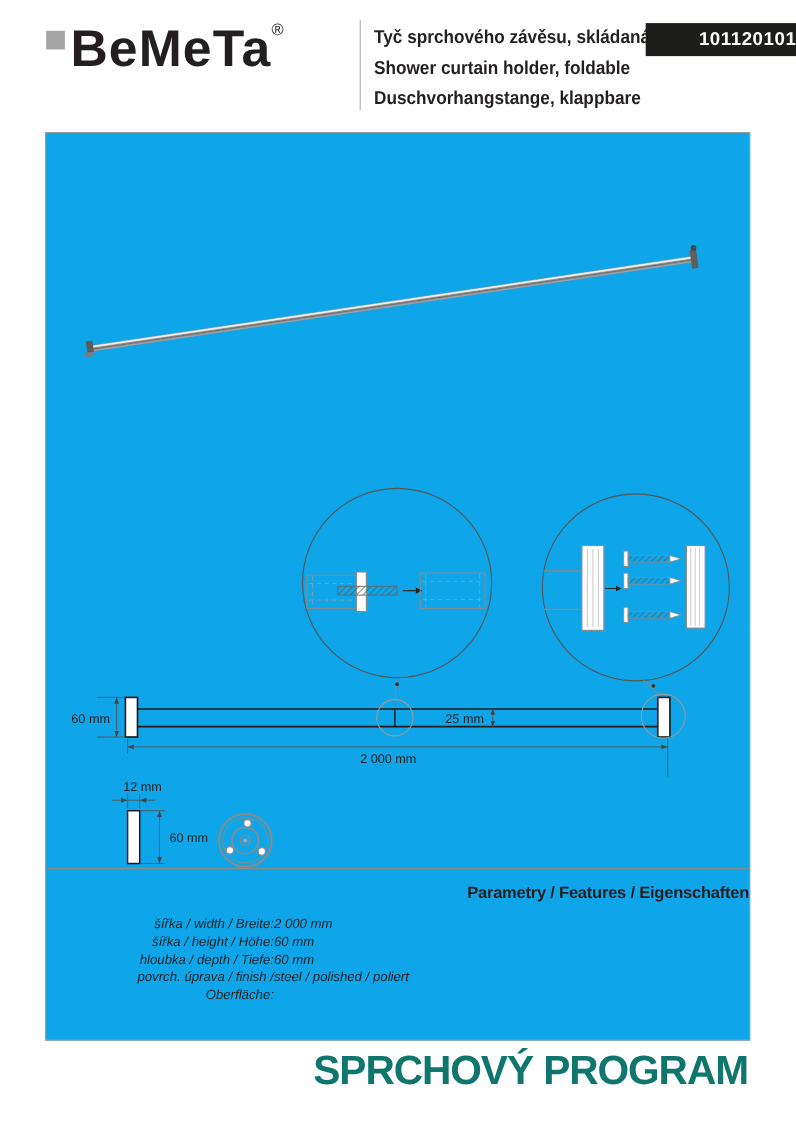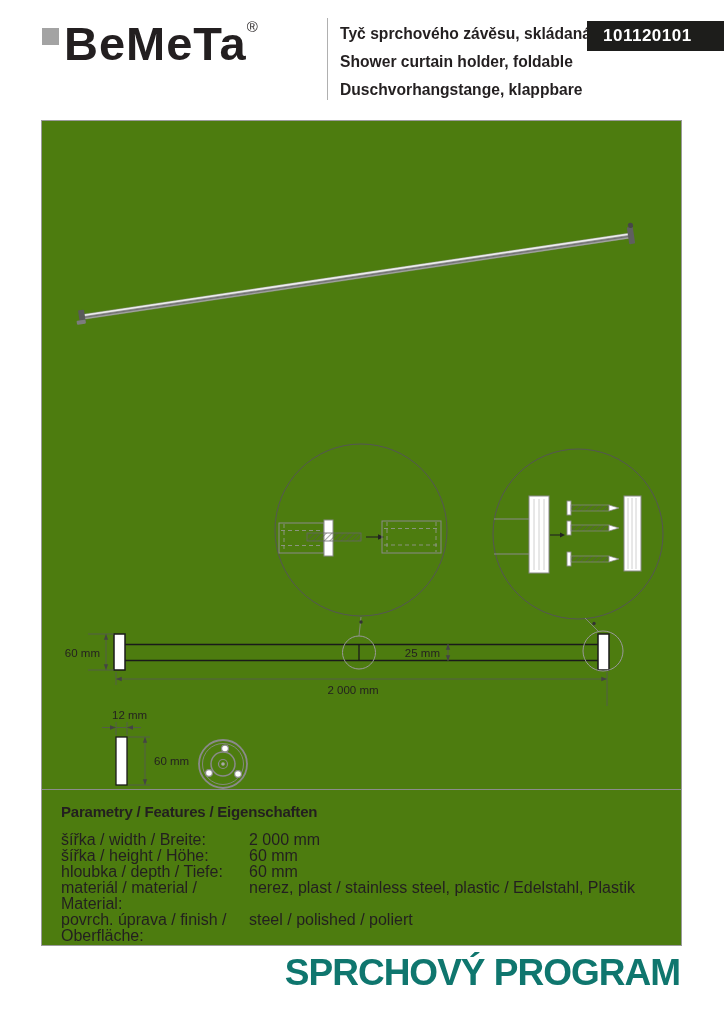--- a/index.html
+++ b/index.html
@@ -1,35 +1,35 @@
 <!DOCTYPE html>
 <html><head>
 <meta charset="utf-8">
 <style>
   * { margin:0; padding:0; box-sizing:border-box; }
   html,body { width:724px; height:1024px; background:#fff; font-family:"Liberation Sans", sans-serif; color:#231f20; overflow:hidden; }
-  .page { position:relative; width:724px; height:1024px; background:#fff; }
+  .page { position:relative; width:724px; height:1024px; background:#fff;text-align:right; }
 
   
   .logo-square { position:absolute; left:42px; top:28px; width:17px; height:17px; background:#a3a3a3; }
   .brand { position:absolute; left:64px; top:16px; font-size:47px; font-weight:bold; letter-spacing:1px; color:#231f20; }
   .brand sup { font-size:15px; font-weight:normal; vertical-align:28px; letter-spacing:0; }
   .hdr-divider { position:absolute; left:327px; top:18px; width:1px; height:82px; background:#b0b0b0; }
   .titles { position:absolute; left:340px; top:20px; width:250px; }
   .title-line { font-size:17px; font-weight:bold; line-height:28px; white-space:nowrap; transform:scaleX(.92); transform-origin:left center; }
   .code-badge { position:absolute; left:587px; top:21px; width:137px; height:30px; background:#1d1d1b; color:#fff; font-size:17px; font-weight:bold; line-height:30px; padding-left:16px; letter-spacing:.5px; }
 
   
-  .main-box { position:absolute; left:41px; top:120px; width:641px; height:826px; border:1px solid #9b9b9b; background:#4d7c0f; }
+  .main-box { position:absolute; left:41px; top:120px; width:641px; height:826px; border:1px solid #9b9b9b; background:#0ea5e9; }
   .drawing-area { position:absolute; left:0; top:0; width:639px; height:701px; }
 
   
   .params { position:absolute; left:0; top:668px; width:639px; height:123px; border-top:1px solid #8c8c8c; }
   .params h2 { font-size:15px; font-weight:bold; margin:13px 0 0 19px; letter-spacing:-.2px; }
-  .param-table { position:absolute; left:19px; top:42px; font-size:16px; line-height:16px; }
+  .param-table { position:absolute; left:19px; top:42px; font-size:12px; line-height:16px;font-style:italic; }
   .param-row { display:flex; }
   .param-label { width:188px; }
   .param-value { }
 
   
   .program { position:absolute; right:44px; top:952px; font-size:37px; font-weight:bold; letter-spacing:-1px; color:#0f766e; white-space:nowrap; }
 
   svg text { font-family:"Liberation Sans", sans-serif; fill:#231f20; }
 </style>
 </head>
@@ -192,24 +192,20 @@
         </div>
         <div class="param-row">
           <div class="param-label">šířka / height / Höhe:</div>
           <div class="param-value">60 mm</div>
         </div>
         <div class="param-row">
           <div class="param-label">hloubka / depth / Tiefe:</div>
           <div class="param-value">60 mm</div>
         </div>
         <div class="param-row">
-          <div class="param-label">materiál / material / Material:</div>
-          <div class="param-value">nerez, plast / stainless steel, plastic / Edelstahl, Plastik</div>
-        </div>
-        <div class="param-row">
           <div class="param-label">povrch. úprava / finish / Oberfläche:</div>
           <div class="param-value">steel / polished / poliert</div>
         </div>
       </div>
     </div>
   </div>
 
   <div class="program">SPRCHOVÝ PROGRAM</div>
 
 </div>

